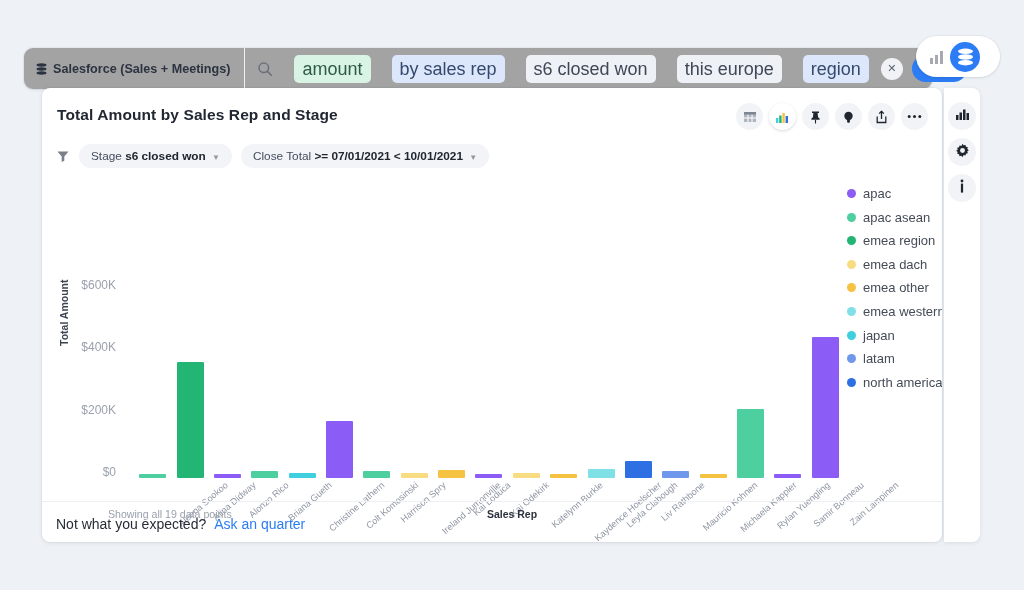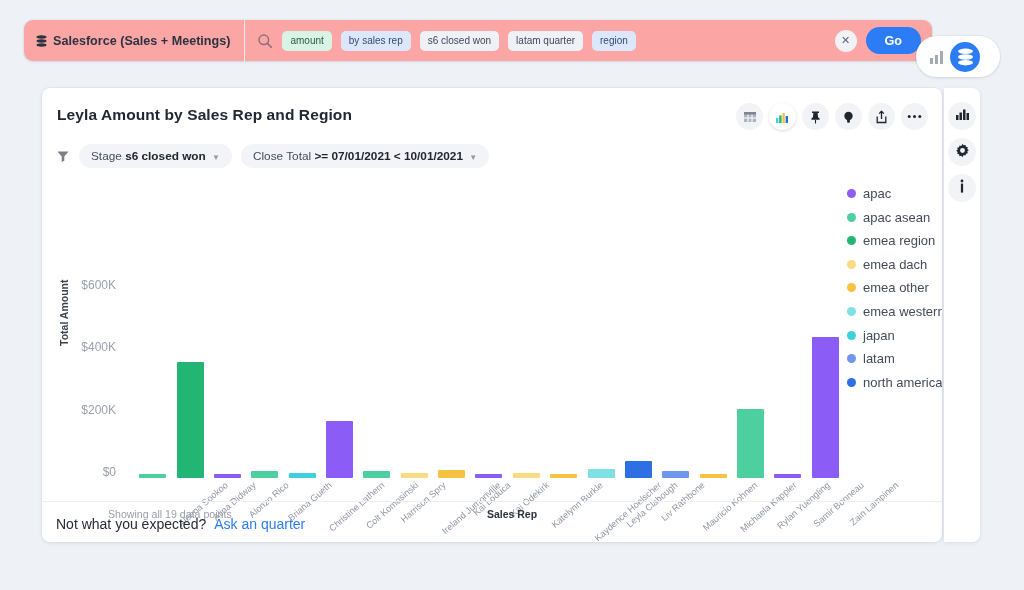--- a/index.html
+++ b/index.html
@@ -7,44 +7,45 @@
   body {
     background: #eef2f7;
     font-family: "Liberation Sans", sans-serif;
     color: #2b2f38;
     -webkit-font-smoothing: antialiased;
   }
   .app { position: relative; width: 1024px; height: 590px; }
 
   
   .topbar {
-    position: absolute; left: 24px; top: 20px;
+    position: absolute; left: 24px; top: 48px;
     width: 908px; height: 41px;
-    background: #fca5a5;
+    background: #a3a3a3;
     border-radius: 9px;
     box-shadow: 0 1px 3px rgba(30,40,60,.10), 0 0 0 1px rgba(30,40,60,.035);
     display: flex; align-items: center;
   }
   .ds-chip {
     display: flex; align-items: center; gap: 6px;
     height: 41px; padding: 0 14px 0 12px;
     font-size: 12.6px; font-weight: 600; color: #2b3340;
     border-right: 1px solid #eef0f4;
     white-space: nowrap;
     cursor: pointer;
   }
   .stack-ico { display: inline-block; width: 11px; }
   .stack-ico svg { display: block; }
 
   .searchzone { flex: 1; display: flex; align-items: center; gap: 9px; padding: 0 12px; height: 41px; }
   .mag { width: 16px; height: 16px; flex: none; opacity: .62; }
   .token {
-    font-size: 10px; line-height: 1; padding: 5px 8px;
+    font-size: 18px; line-height: 1; padding: 5px 8px;
     border-radius: 5px; white-space: nowrap; color: #3b4352;
     cursor: pointer;
+    margin-left: 12px;
   }
   .t-green { background: #d9f3e4; color: #2d5c45; }
   .t-blue  { background: #dce7fb; color: #35496d; }
   .t-grey  { background: #eef1f6; color: #3f4756; }
 
   .clear-btn {
     width: 22px; height: 22px; border-radius: 50%;
     background: #f0f2f6; color: #5c6476;
     display: flex; align-items: center; justify-content: center;
     font-size: 11px; margin-right: 9px; cursor: pointer; flex: none;
@@ -186,21 +187,21 @@
     <div class="searchzone">
       <span class="mag">
         <svg width="16" height="16" viewBox="0 0 16 16">
           <circle cx="6.8" cy="6.8" r="4.8" fill="none" stroke="#4a5160" stroke-width="1.5"></circle>
           <line x1="10.4" y1="10.4" x2="14.3" y2="14.3" stroke="#4a5160" stroke-width="1.6" stroke-linecap="round"></line>
         </svg>
       </span>
       <span class="token t-green">amount</span>
       <span class="token t-blue">by sales rep</span>
       <span class="token t-grey">s6 closed won</span>
-      <span class="token t-grey">latam quarter</span>
+      <span class="token t-grey">this europe</span>
       <span class="token t-blue">region</span>
     </div>
 
     <div class="clear-btn">✕</div>
     <button class="go-btn">Go</button>
   </div>
 
   <div class="topright">
     <span class="tr-ico">
       <svg width="20" height="20" viewBox="0 0 20 20">
@@ -213,21 +214,21 @@
       <svg width="17" height="18" viewBox="0 0 11 12">
         <ellipse cx="5.5" cy="2.2" rx="5" ry="1.8" fill="#fff"></ellipse>
         <ellipse cx="5.5" cy="6" rx="5" ry="1.8" fill="#fff"></ellipse>
         <ellipse cx="5.5" cy="9.8" rx="5" ry="1.8" fill="#fff"></ellipse>
       </svg>
     </span>
   </div>
 
   <div class="card">
 
-    <div class="card-title">Leyla Amount by Sales Rep and Region</div>
+    <div class="card-title">Total Amount by Sales Rep and Stage</div>
 
     <div class="chart-tools">
       <div class="tool">
         <svg width="14" height="14" viewBox="0 0 14 14">
           <rect x="1" y="2" width="12" height="10" fill="#aeb5c1"></rect>
           <rect x="1" y="2" width="12" height="2.6" fill="#7d8592"></rect>
           <line x1="5" y1="4.6" x2="5" y2="12" stroke="#fff" stroke-width="1"></line>
           <line x1="9" y1="4.6" x2="9" y2="12" stroke="#fff" stroke-width="1"></line>
           <line x1="1" y1="8" x2="13" y2="8" stroke="#fff" stroke-width="1"></line>
         </svg>

